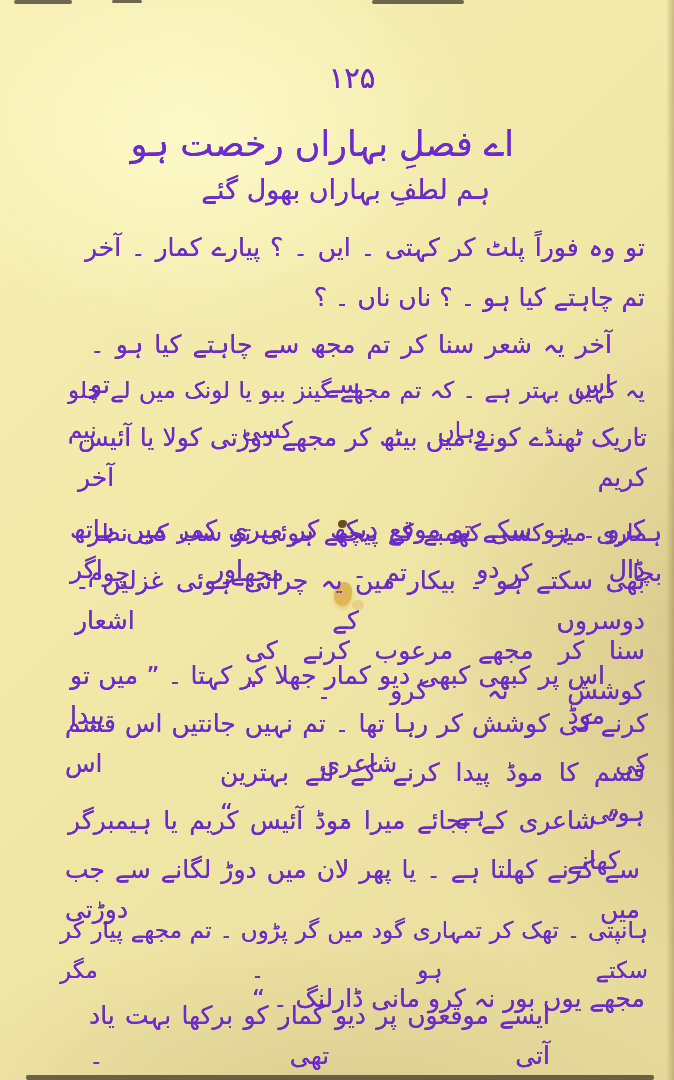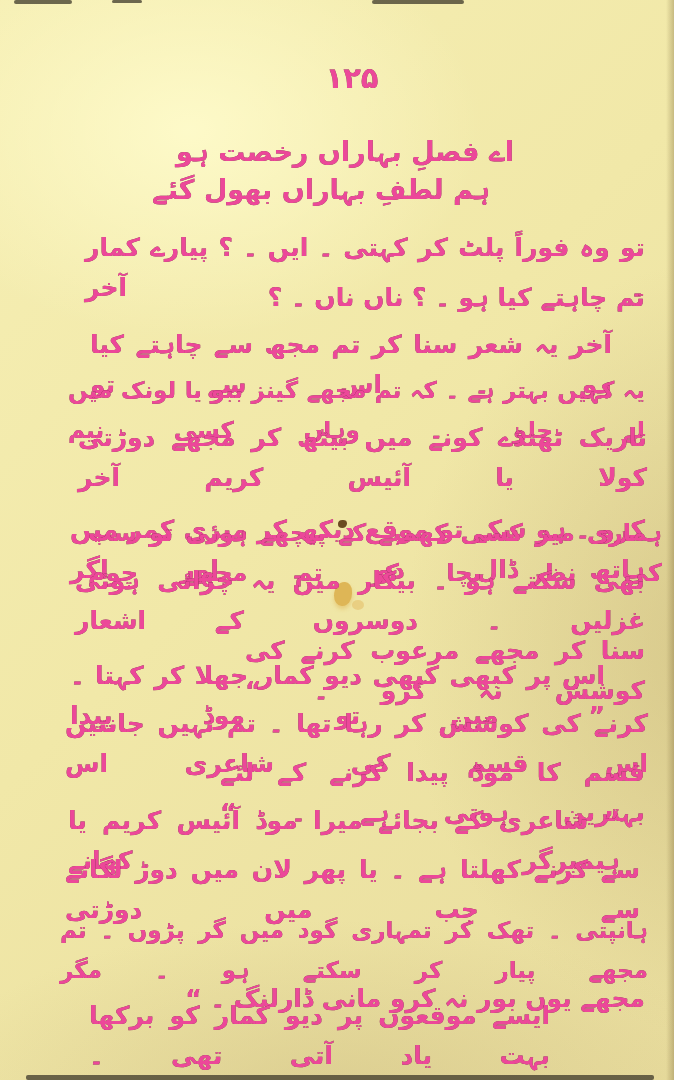--- a/index.html
+++ b/index.html
@@ -7,21 +7,21 @@
     width:674px;height:1080px;overflow:hidden;position:relative;
     font-family:"DejaVu Sans",sans-serif;
     background:
       radial-gradient(ellipse 420px 300px at 28% 12%, rgba(255,252,205,.85) 0%, rgba(255,252,205,0) 70%),
       radial-gradient(ellipse 500px 600px at 108% 60%, rgba(188,168,110,.45) 0%, rgba(188,168,110,0) 65%),
       radial-gradient(ellipse 600px 260px at 50% 102%, rgba(196,178,120,.40) 0%, rgba(196,178,120,0) 70%),
       linear-gradient(135deg,#f6efb4 0%,#f1e8a8 45%,#e8dc9d 100%);
   }
   .line{
     position:absolute;direction:rtl;unicode-bidi:embed;
-    color:#ec4899;font-weight:700;font-size:25px;line-height:40px;
+    color:#6d28d9;font-weight:400;font-size:25px;line-height:40px;
     text-shadow:0 0 .5px rgba(36,28,16,.75);
     letter-spacing:0;
     padding-left:30px;
   }
   .just{text-align:justify;text-align-last:justify;}
   .rt{white-space:nowrap;text-align:right;}
   .ctr{white-space:nowrap;text-align:center;}
   .pageno{font-size:29px;letter-spacing:4px;}
   .edge{position:absolute;background:#3d382a;opacity:.75;border-radius:2px;}
   .stain-dot{position:absolute;left:338px;top:520px;width:9px;height:8px;border-radius:50% 45% 55% 50%;background:#5d3c14;opacity:.9;}
@@ -37,21 +37,21 @@
 <div class="edge" style="left:372px;top:0;width:92px;height:4px;"></div>
 <div class="edge" style="left:26px;top:1075px;width:628px;height:5px;"></div>
 <div class="rim"></div>
 
 <div class="stain-dot"></div>
 <div class="stain-blot"></div>
 <div class="stain-soft"></div>
 
 <div class="line ctr pageno" style="left:0;right:0;top:58px;">۱۲۵</div>
 
-<div class="line rt" style="right:160px;top:132px;font-size:27px;">اے فصلِ بہاراں رخصت ہو</div>
+<div class="line rt" style="right:160px;top:124px;font-size:35px;">اے فصلِ بہاراں رخصت ہو</div>
 <div class="line rt" style="right:184px;top:170px;font-size:27px;">ہم لطفِ بہاراں بھول گئے</div>
 
 <div class="line just" style="left:55px; right:29px; top:228px;">تو وہ فوراً پلٹ کر کہتی ۔ ایں ۔ ؟ پیارے کمار ۔ آخر</div>
 <div class="line rt" style="right:29px; top:278px;">تم چاہتے کیا ہو ۔ ؟ ناں ناں ۔ ؟</div>
 <div class="line just" style="left:60px; right:62px; top:325px;">آخر یہ شعر سنا کر تم مجھ سے چاہتے کیا ہو ۔ اس سے تو</div>
 <div class="line just" style="left:38px; right:29px; top:370px;font-size:23px;">یہ کہیں بہتر ہے ۔ کہ تم مجھے گینز ببو یا لونک میں لے چلو ۔ وہاں کسی نیم</div>
 <div class="line just" style="left:48px; right:27px; top:418px;">تاریک ٹھنڈے کونے میں بیٹھ کر مجھے دوڑتی کولا یا آئیس کریم آخر</div>
 <div class="line just" style="left:40px; right:29px; top:466px;margin-top:44px;">کرو ۔ ہو سکے تو موقع دیکھ کر میری کمر میں ہاتھ ڈال دو ۔ اور اگر</div>
 <div class="line just" style="left:38px; right:12px; top:513px;font-size:24px;margin-left:20px;">ہماری میز کسی کھمبے کے پیچھے ہوئی تو سب کی نظر بچا کر تم مجھے چوم</div>
 <div class="line just" style="left:45px; right:29px; top:561px;">بھی سکتے ہو ۔ بیکار میں یہ چرائی ہوئی غزلیں ۔ دوسروں کے اشعار</div>

